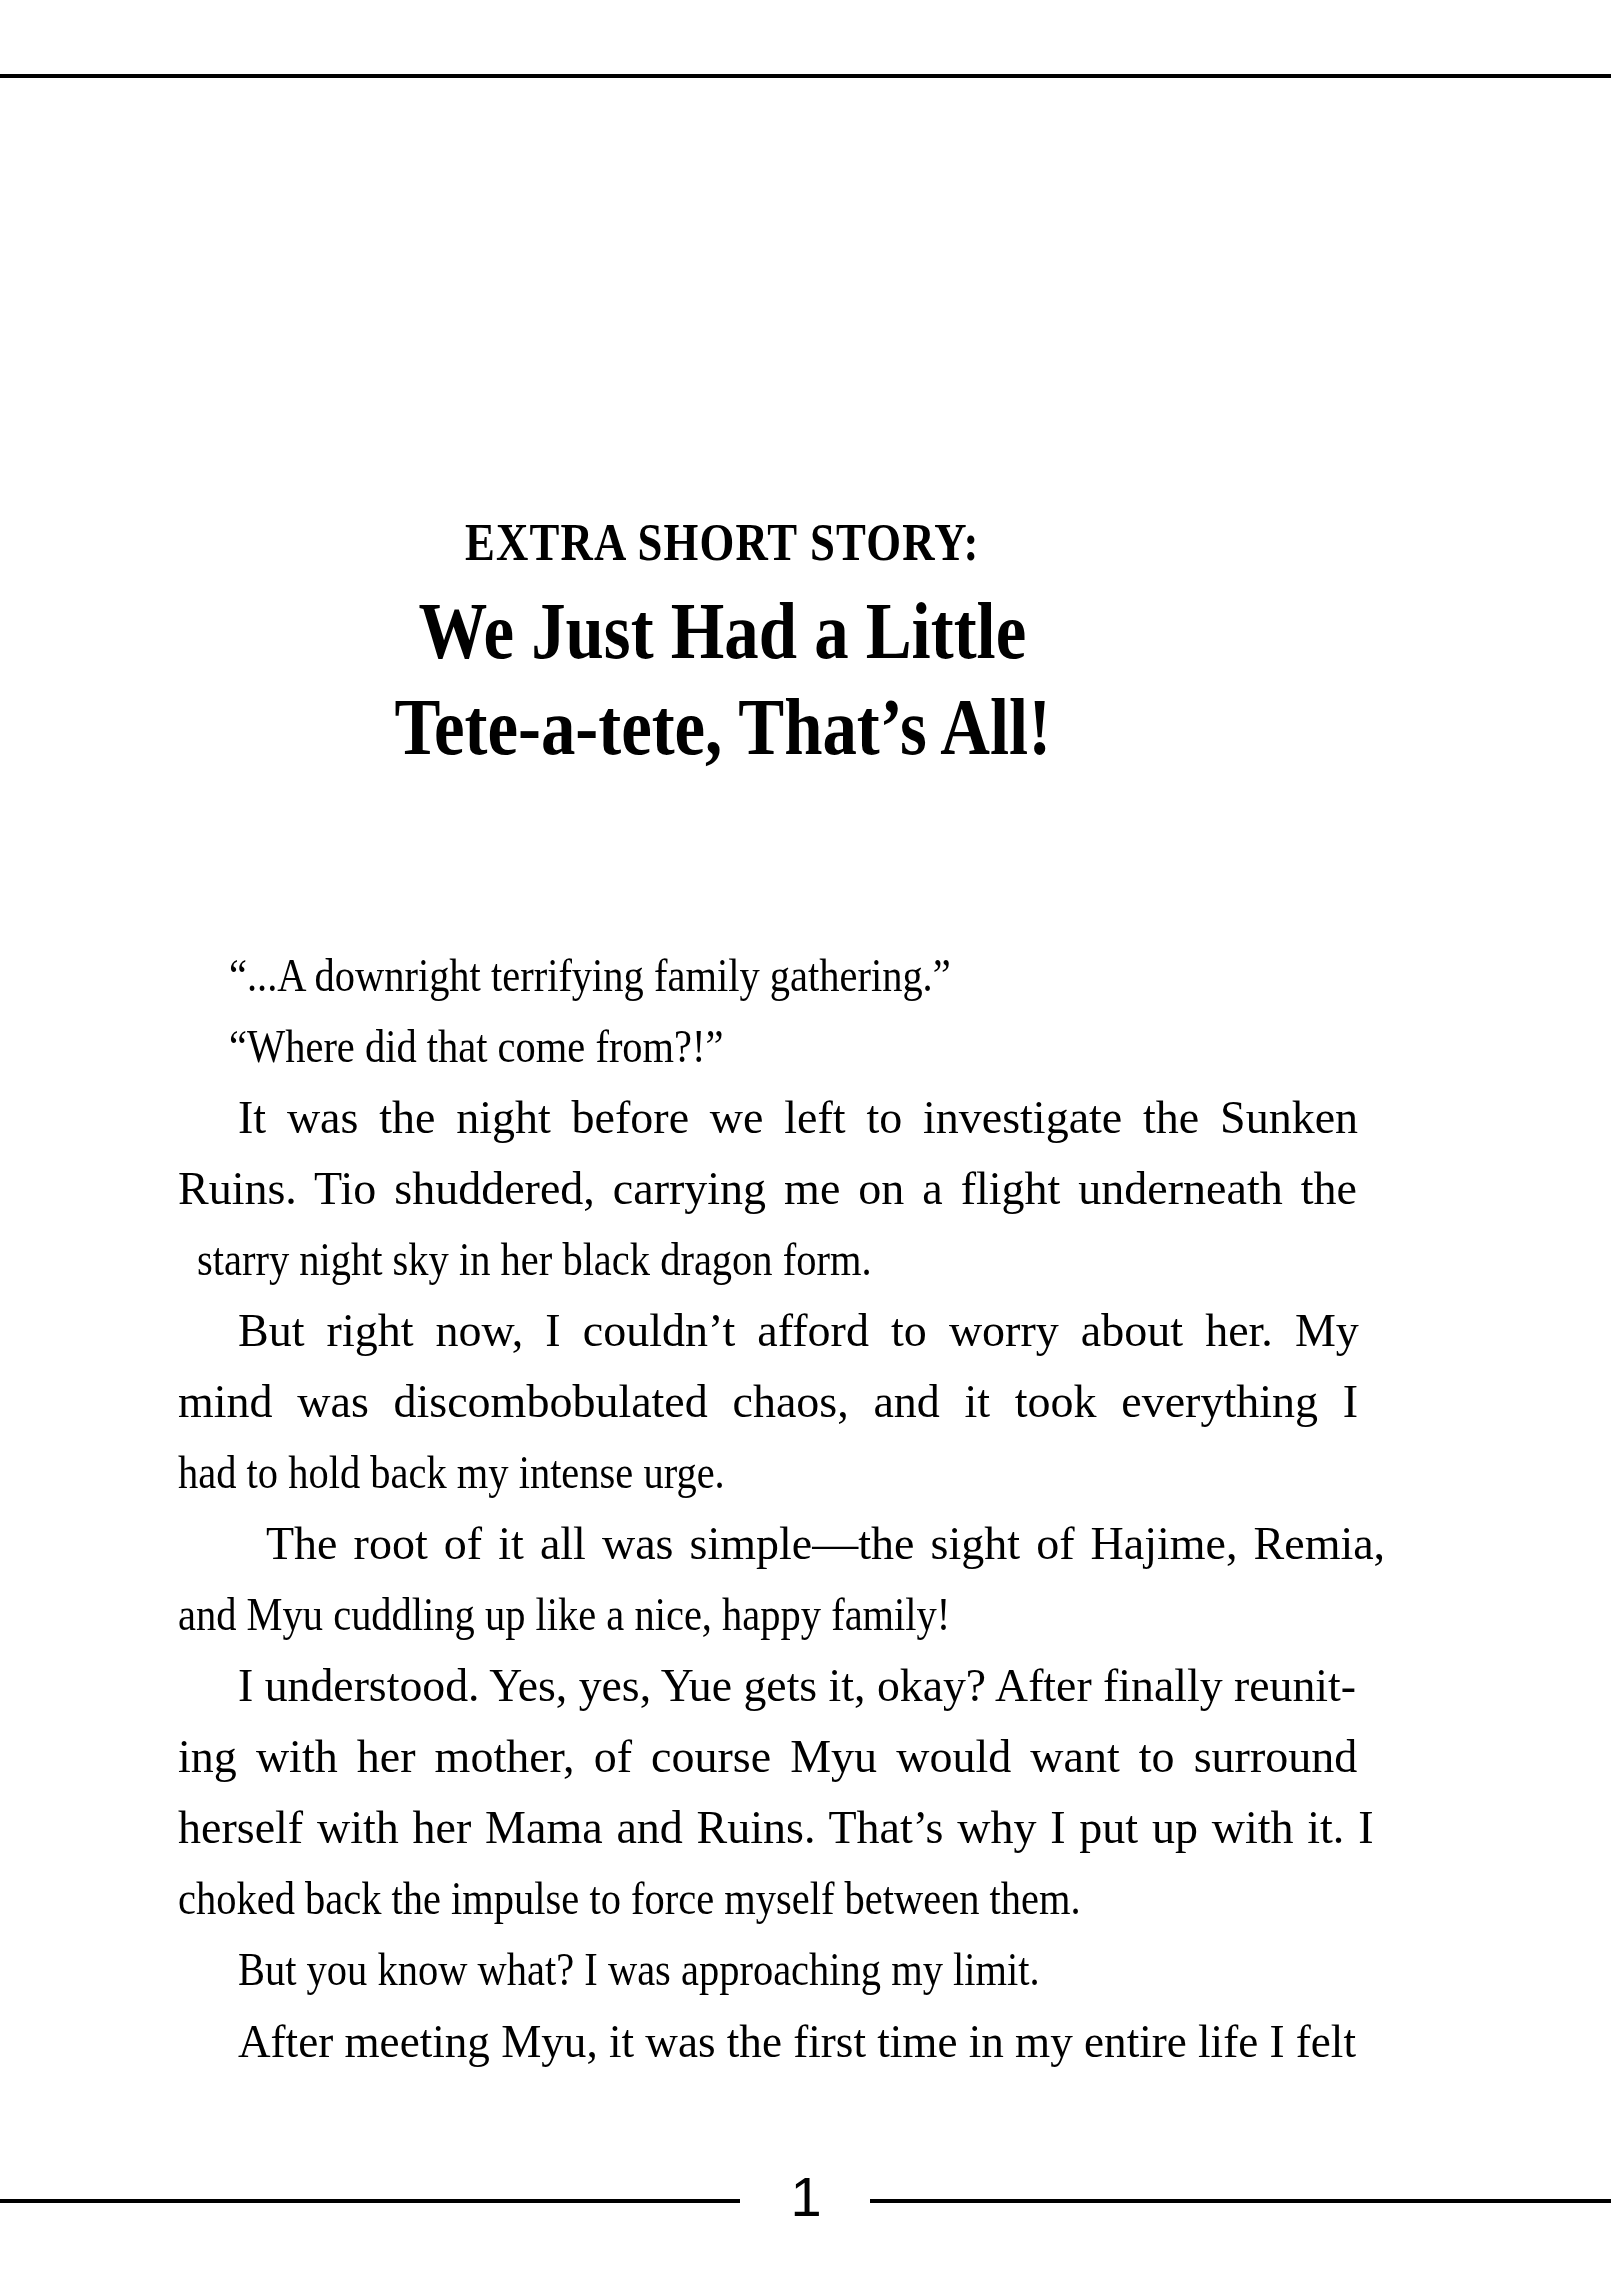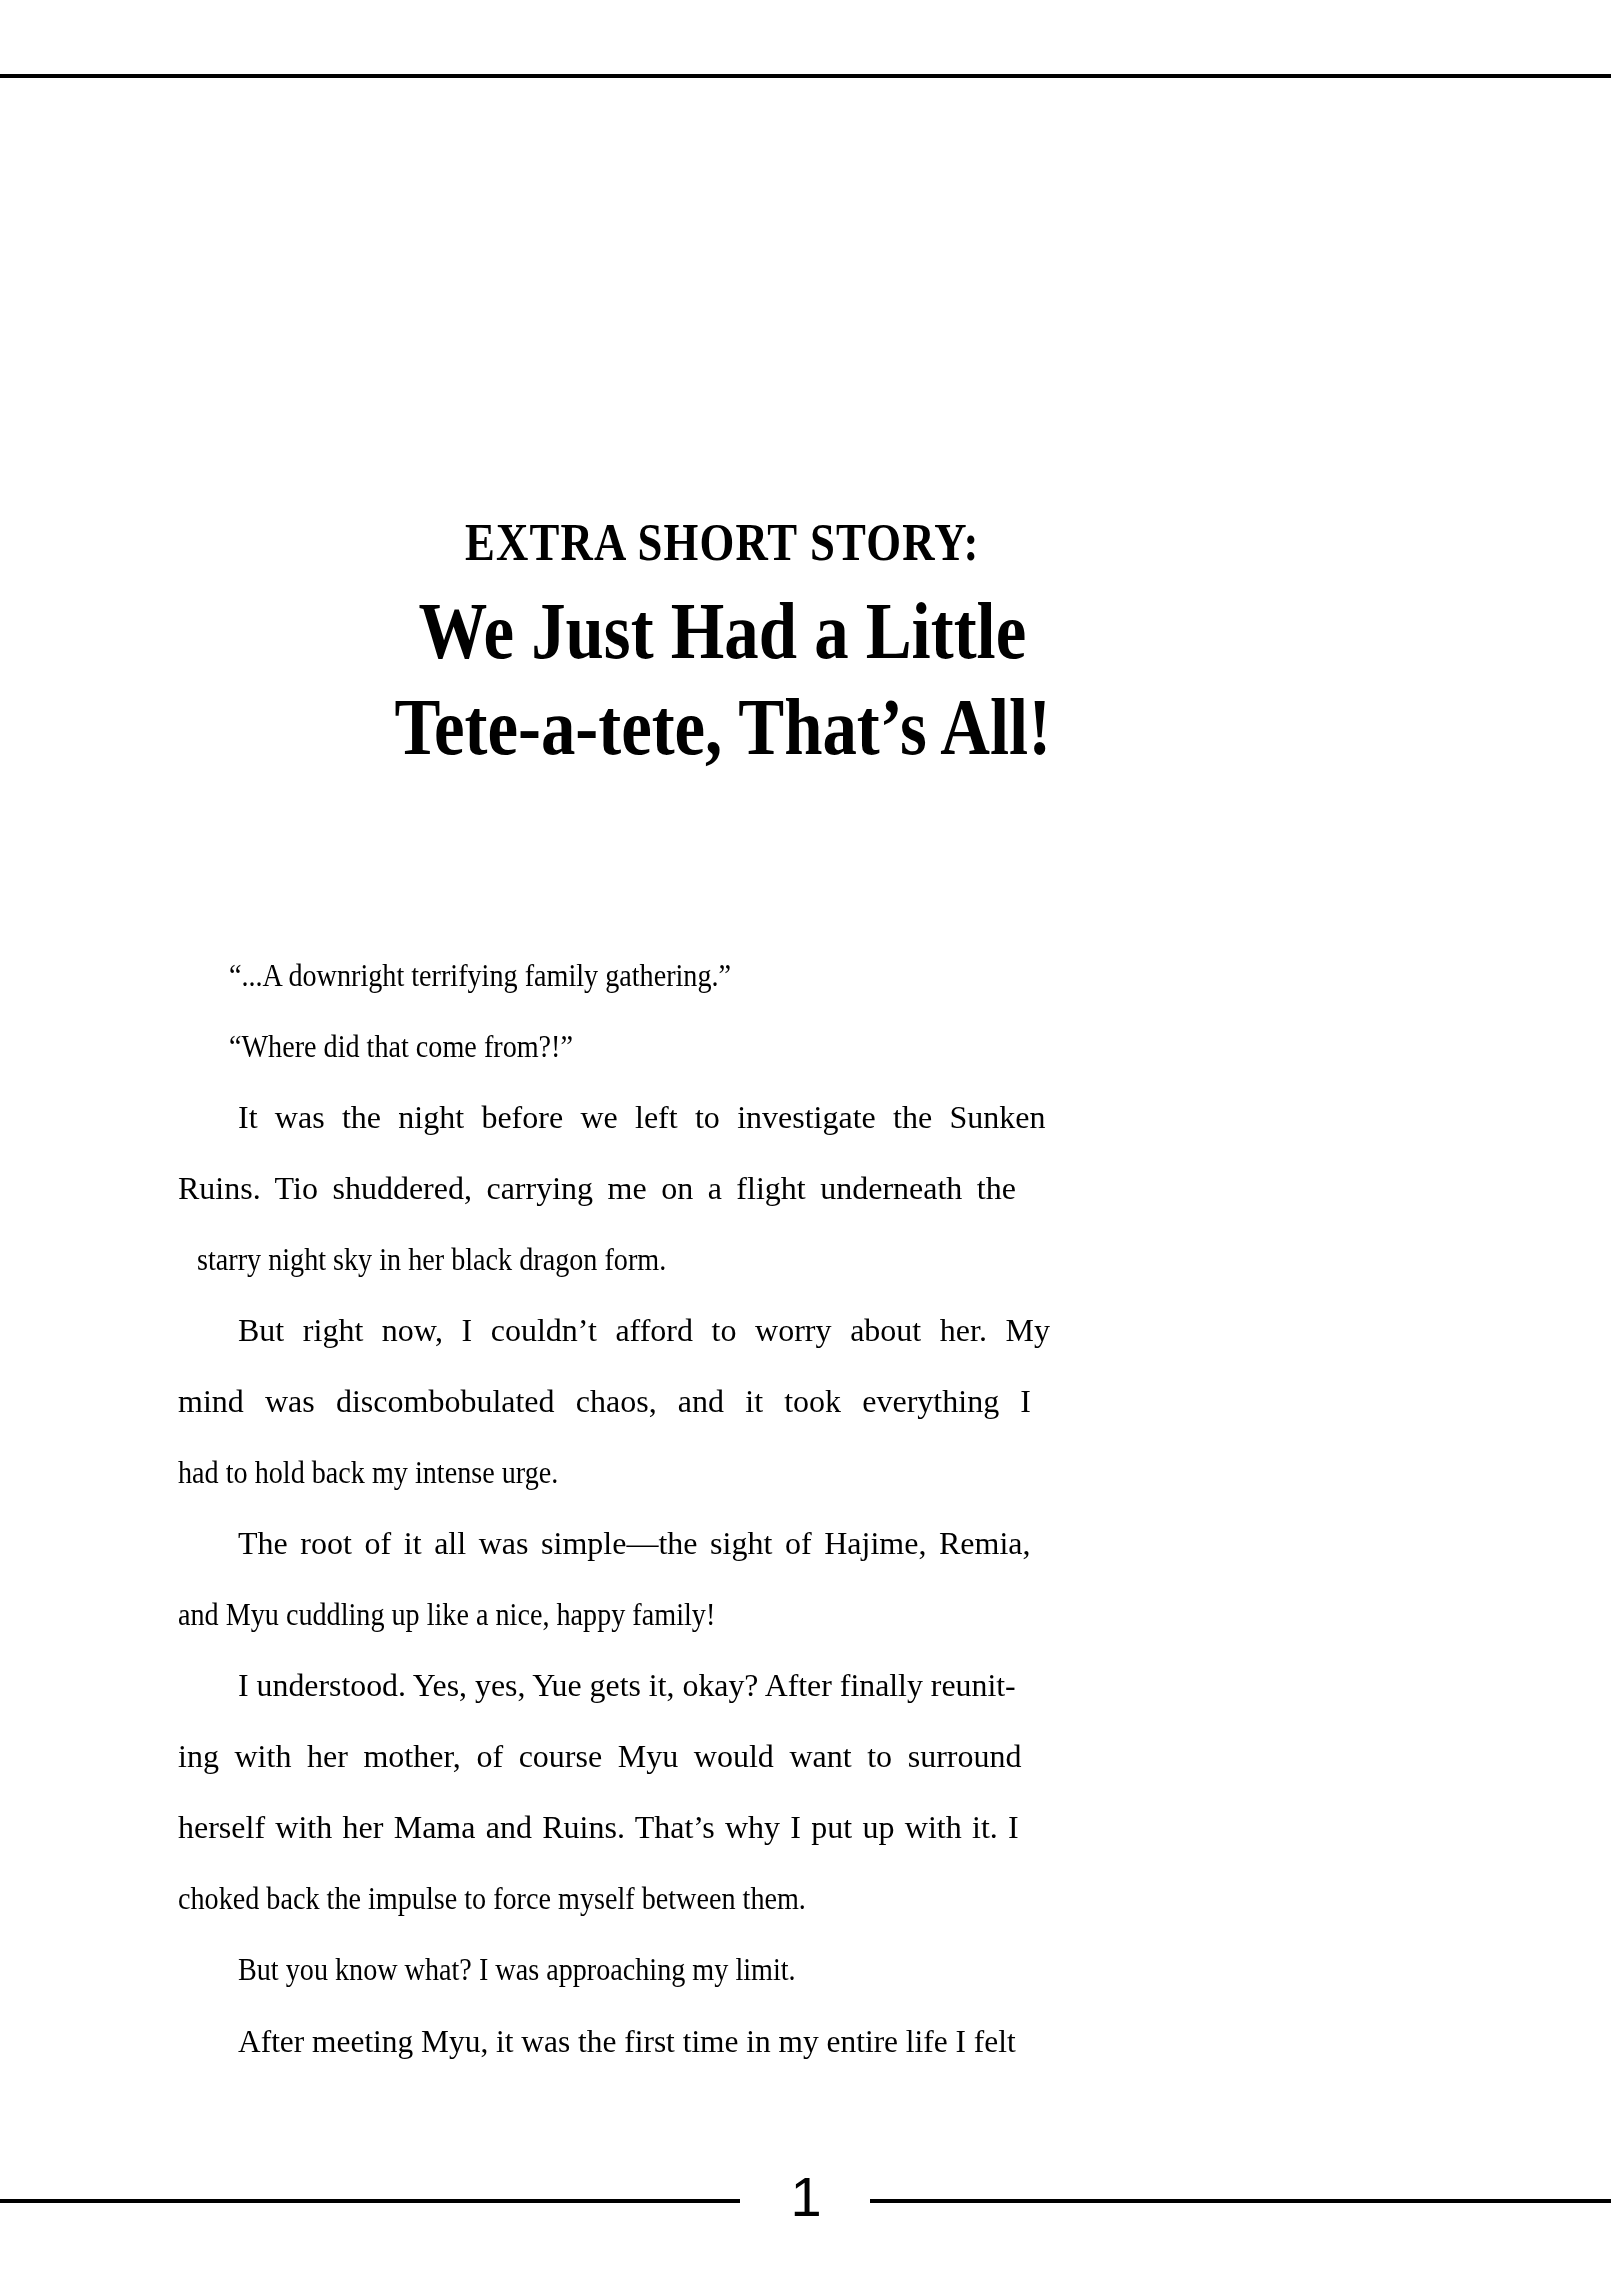--- a/index.html
+++ b/index.html
@@ -16,21 +16,21 @@
     position: absolute; left: 0; width: 1445px; text-align: center;
     font-family: "Liberation Serif", serif; font-weight: bold; white-space: nowrap;
   }
   #subtitle { top: 514px; font-size: 52px; line-height: 57px; letter-spacing: 1.4px; }
   #subtitle span, .title-line span { display: inline-block; transform: scaleX(0.86); transform-origin: center; }
   .title-line { font-size: 80px; line-height: 96px; }
   #title-line-1 { top: 583px; }
   #title-line-2 { top: 679px; }
   .body-line {
     position: absolute; left: 178px; width: 1209px; white-space: nowrap;
-    font-family: "Liberation Serif", serif; font-size: 32px; line-height: 71px; height: 71px;
+    font-family: "Liberation Serif", serif; font-size: 46px; line-height: 71px; height: 71px;
     text-align: justify; text-align-last: justify;
   }
   .body-line.last { text-align-last: left; }
   .body-line.indent { left: 238px; width: 1148px; }
   .body-line.hang { left: 229px; width: 1158px; }
   .body-line span.inner { display: inline-block; transform-origin: left center; }
 </style>
 </head>
 <body>
 
@@ -48,21 +48,21 @@
 
 <div id="body-text">
     <div class="body-line hang last" style="top: 940px;"><span class="inner" style="transform: scaleX(0.88);">“...A downright terrifying family gathering.”</span></div>
     <div class="body-line hang last" style="top: 1011px;"><span class="inner" style="transform: scaleX(0.88);">“Where did that come from?!”</span></div>
     <div class="body-line indent" style="top: 1082px;"><span class="inner" style="word-spacing: 9.3px;">It was the night before we left to investigate the Sunken</span></div>
     <div class="body-line" style="top: 1153px;"><span class="inner" style="word-spacing: 6.5px;">Ruins. Tio shuddered, carrying me on a flight underneath the</span></div>
     <div class="body-line last" style="top: 1224px; margin-left: 19px;"><span class="inner" style="transform: scaleX(0.88);">starry night sky in her black dragon form.</span></div>
     <div class="body-line indent" style="top: 1295px;"><span class="inner" style="word-spacing: 10.6px;">But right now, I couldn’t afford to worry about her. My</span></div>
     <div class="body-line" style="top: 1366px;"><span class="inner" style="word-spacing: 13.2px;">mind was discombobulated chaos, and it took everything I</span></div>
     <div class="body-line last" style="top: 1437px;"><span class="inner" style="transform: scaleX(0.88);">had to hold back my intense urge.</span></div>
-    <div class="body-line indent" style="top: 1508px;"><span class="inner" style="word-spacing: 4.6px;">The root of it all was simple—the sight of Hajime, Remia,</span></div>
+    <div class="body-line indent" style="top: 1508px;"><span class="inner" style="word-spacing: 4.6px; margin-left: 28px;">The root of it all was simple—the sight of Hajime, Remia,</span></div>
     <div class="body-line last" style="top: 1579px;"><span class="inner" style="transform: scaleX(0.88);">and Myu cuddling up like a nice, happy family!</span></div>
     <div class="body-line indent" style="top: 1650px;"><span class="inner" style="transform: scaleX(0.994767);">I understood. Yes, yes, Yue gets it, okay? After finally reunit-</span></div>
     <div class="body-line" style="top: 1721px;"><span class="inner" style="word-spacing: 7.6px;">ing with her mother, of course Myu would want to surround</span></div>
     <div class="body-line" style="top: 1792px;"><span class="inner" style="word-spacing: 2.3px;">herself with her Mama and Ruins. That’s why I put up with it. I</span></div>
     <div class="body-line last" style="top: 1863px;"><span class="inner" style="transform: scaleX(0.88);">choked back the impulse to force myself between them.</span></div>
     <div class="body-line indent last" style="top: 1934px;"><span class="inner" style="transform: scaleX(0.88);">But you know what? I was approaching my limit.</span></div>
     <div class="body-line indent" style="top: 2006px;"><span class="inner" style="transform: scaleX(0.981105);">After meeting Myu, it was the first time in my entire life I felt</span></div>
   </div>
 
 <div class="rule" id="foot-left"></div>

